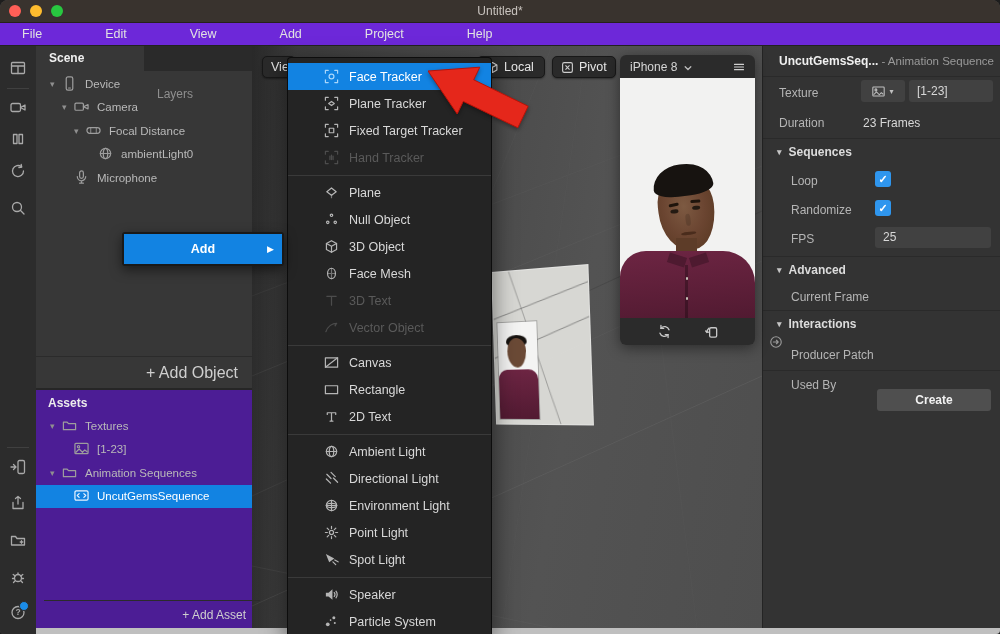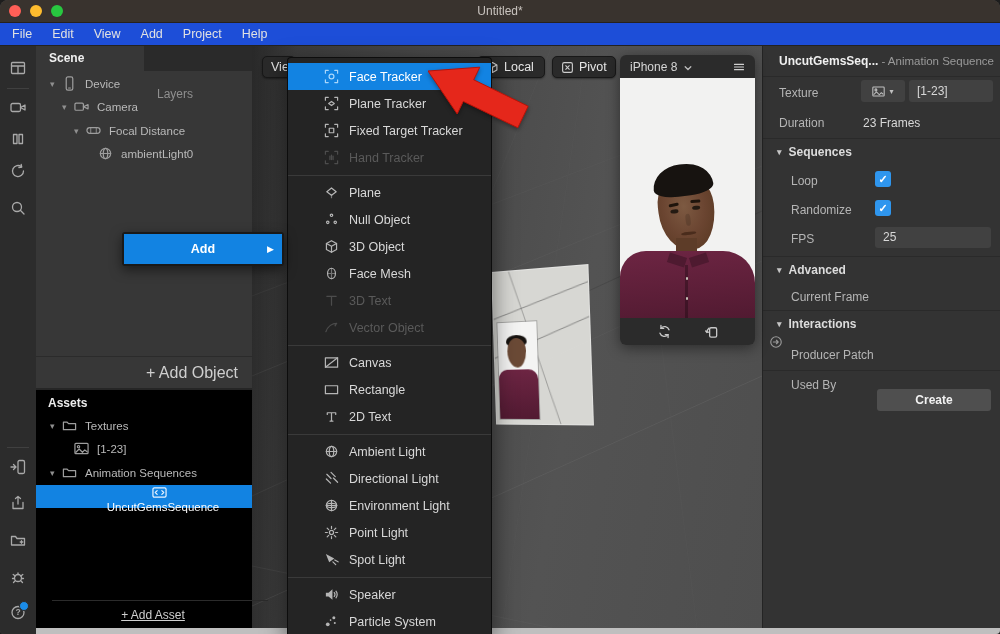--- a/index.html
+++ b/index.html
@@ -4,21 +4,21 @@
 <style>
   html,body{margin:0;padding:0;background:#1d1d1d;font-family:"Liberation Sans",sans-serif;-webkit-font-smoothing:antialiased;}
   .window{position:relative;width:1000px;height:634px;background:#4c4c4c;overflow:hidden;border-radius:8px 8px 4px 4px;font-size:12px;color:#b9b9b9;}
   
   .titlebar{position:absolute;left:0;top:0;width:1000px;height:22px;background:#39332e;border-bottom:1px solid #26211d;}
   .lights{position:absolute;left:9px;top:5px;display:flex;gap:9px;}
   .light{width:12px;height:12px;border-radius:50%;}
   .light.r{background:#ff5f57;}.light.y{background:#febc2e;}.light.g{background:#28c840;}
   .win-title{position:absolute;left:0;right:0;top:0;height:22px;line-height:22px;text-align:center;color:#c9c4bf;font-size:12px;}
   
-  .menubar{position:absolute;left:0;top:23px;width:1000px;height:23px;background:#1d4ed8;display:flex;align-items:center;padding-left:2px;box-sizing:border-box;border-bottom:1px solid #222;}
+  .menubar{position:absolute;left:0;top:23px;width:1000px;height:23px;background:#6d28d9;display:flex;align-items:center;padding-left:12px;box-sizing:border-box;border-bottom:1px solid #222;gap:43px;}
   .menu-item{color:#e2e2e2;font-size:12.5px;padding:0 10px;line-height:23px;cursor:default;}
   
   .left-strip{position:absolute;left:0;top:46px;width:36px;height:588px;background:#2c2c2c;border-right:1px solid #222;}
   .strip-ico{position:absolute;left:10px;width:16px;height:16px;color:#a9a9a9;}
   .strip-div{position:absolute;left:7px;width:22px;height:1px;background:#404040;}
   .badge{position:absolute;width:8px;height:8px;border-radius:50%;background:#1b8ce8;right:-3px;top:-3px;border:1px solid #2c2c2c;}
   
   .scene-panel{position:absolute;left:36px;top:46px;width:216px;height:342px;background:#373737;}
   .tabs{position:absolute;left:0;top:0;width:216px;height:25px;background:#2a2a2a;display:flex;}
   .tab{width:108px;line-height:25px;padding-left:13px;box-sizing:border-box;font-size:12px;}
@@ -27,23 +27,23 @@
   .tree{position:absolute;left:0;width:216px;}
   .tree-row{display:flex;align-items:center;height:23.5px;box-sizing:border-box;white-space:nowrap;}
   .tree-row .caret{width:12px;font-size:9px;color:#8f8f8f;flex:0 0 12px;}
   .tree-row .t-ico{width:16px;height:16px;flex:0 0 16px;color:#9d9d9d;margin-right:7px;}
   .tree-row .t-label{font-size:11.5px;color:#b9b9b9;}
   .tree-row.selected{background:#1283e2;}
   .tree-row.selected .t-label{color:#fff;}
   .tree-row.selected .t-ico{color:#eaf4ff;}
   .panel-footer{position:absolute;left:0;bottom:0;width:216px;height:32px;border-top:1px solid #2b2b2b;line-height:32px;text-align:right;padding-right:14px;box-sizing:border-box;color:#cfcfcf;font-size:16px;}
   
-  .assets-panel{position:absolute;left:36px;top:388px;width:216px;height:240px;background:#000000;border-top:2px solid #262626;box-sizing:border-box;}
+  .assets-panel{position:absolute;left:36px;top:388px;width:216px;height:240px;background:#4c1d95;border-top:2px solid #262626;box-sizing:border-box;}
   .assets-title{position:absolute;left:12px;top:2px;height:22px;line-height:22px;font-weight:bold;color:#ececec;font-size:12px;}
-  .assets-footer{position:absolute;left:16px;bottom:0;width:216px;height:28px;border-top:1px solid #2b2b2b;line-height:28px;text-align:center;padding-right:14px;box-sizing:border-box;color:#cfcfcf;font-size:12px;text-decoration:underline;}
+  .assets-footer{position:absolute;left:8px;bottom:0;width:216px;height:28px;border-top:1px solid #2b2b2b;line-height:28px;text-align:right;padding-right:14px;box-sizing:border-box;color:#cfcfcf;font-size:12px;}
   .bottom-strip{position:absolute;left:36px;top:628px;width:964px;height:6px;background:#bfbfbf;}
   
   .viewport{position:absolute;left:252px;top:46px;width:510px;height:582px;background:linear-gradient(100deg,#383838 0%,#474747 28%,#535353 62%,#4e4e4e 100%);overflow:hidden;}
   .viewport .shade{position:absolute;inset:0;background:linear-gradient(90deg,rgba(0,0,0,.28),rgba(0,0,0,0) 9%);}
   .grid-svg{position:absolute;left:0;top:0;}
   .plane3d{position:absolute;left:238px;top:222px;width:100px;height:155px;background:rgba(223,223,219,.94);transform:perspective(520px) rotateY(-17deg) rotateZ(-2deg);border:1px solid rgba(255,255,255,.3);}
   .plane3d svg{position:absolute;inset:0;}
   .mini-portrait{position:absolute;left:4px;top:52px;width:42px;height:98px;background:#f4f4f3;overflow:hidden;outline:1px solid rgba(120,120,120,.5);}
   .mini-head{position:absolute;left:10px;top:16px;width:20px;height:30px;background:#6b4a36;border-radius:48% 52% 46% 54%/44% 44% 56% 56%;}
   .mini-hair{position:absolute;left:9px;top:13px;width:22px;height:12px;background:#171310;border-radius:50% 50% 40% 40%;}
@@ -230,20 +230,27 @@
           <span class="t-label">Focal Distance</span>
         </div>
         <div class="tree-row" style="padding-left: 62px;">
           <span class="t-ico"><svg viewBox="0 0 16 16" width="15" height="15" fill="none" stroke="currentColor" stroke-width="1.3" stroke-linecap="round" stroke-linejoin="round">
               <circle cx="8" cy="8" r="5.5"></circle>
               <ellipse cx="8" cy="8" rx="2.4" ry="5.5"></ellipse>
               <path d="M2.5 8h11"></path>
             </svg></span>
           <span class="t-label">ambientLight0</span>
         </div>
+        <div class="tree-row" style="padding-left: 38px;">
+          <span class="t-ico"><svg viewBox="0 0 16 16" width="15" height="15" fill="none" stroke="currentColor" stroke-width="1.3" stroke-linecap="round" stroke-linejoin="round">
+              <rect x="6" y="1" width="4" height="8" rx="2"></rect>
+              <path d="M3.5 7a4.5 4.5 0 0 0 9 0M8 11.5V14M6 14h4"></path>
+            </svg></span>
+          <span class="t-label">Microphone</span>
+        </div>
       </div>
     <div class="panel-footer">+ Add Object</div>
   </div>
 
   <div class="assets-panel">
     <div class="assets-title">Assets</div>
     <div class="tree" id="assetsTree" style="top:24px">
         <div class="tree-row" style="padding-left: 14px;">
           <span class="caret">▾</span>
           <span class="t-ico"><svg viewBox="0 0 16 16" width="15" height="15" fill="none" stroke="currentColor" stroke-width="1.3" stroke-linecap="round" stroke-linejoin="round">
@@ -259,21 +266,21 @@
             </svg></span>
           <span class="t-label">[1-23]</span>
         </div>
         <div class="tree-row" style="padding-left: 14px;">
           <span class="caret">▾</span>
           <span class="t-ico"><svg viewBox="0 0 16 16" width="15" height="15" fill="none" stroke="currentColor" stroke-width="1.3" stroke-linecap="round" stroke-linejoin="round">
               <path d="M1.5 12.5v-8h4l1.5 1.5h7.5v6.5z"></path>
             </svg></span>
           <span class="t-label">Animation Sequences</span>
         </div>
-        <div class="tree-row selected" style="padding-left: 38px; flex-direction: column;">
+        <div class="tree-row selected" style="padding-left: 38px;">
           <span class="t-ico"><svg viewBox="0 0 16 16" width="15" height="15" fill="none" stroke="currentColor" stroke-width="1.3" stroke-linecap="round" stroke-linejoin="round">
               <rect x="1" y="3" width="14" height="10" rx="1.5"></rect>
               <path d="M5.5 6L3.5 8l2 2M10.5 6l2 2-2 2"></path>
             </svg></span>
           <span class="t-label">UncutGemsSequence</span>
         </div>
       </div>
     <div class="assets-footer">+ Add Asset</div>
   </div>
 

